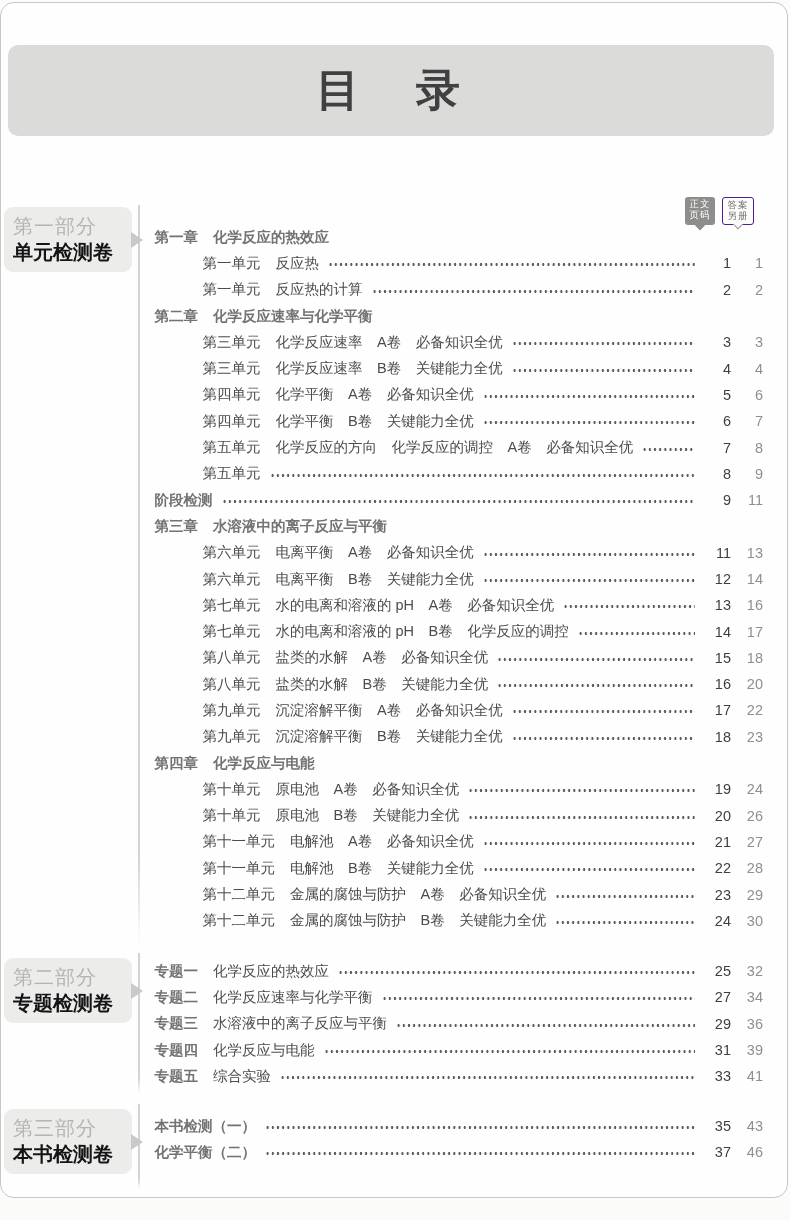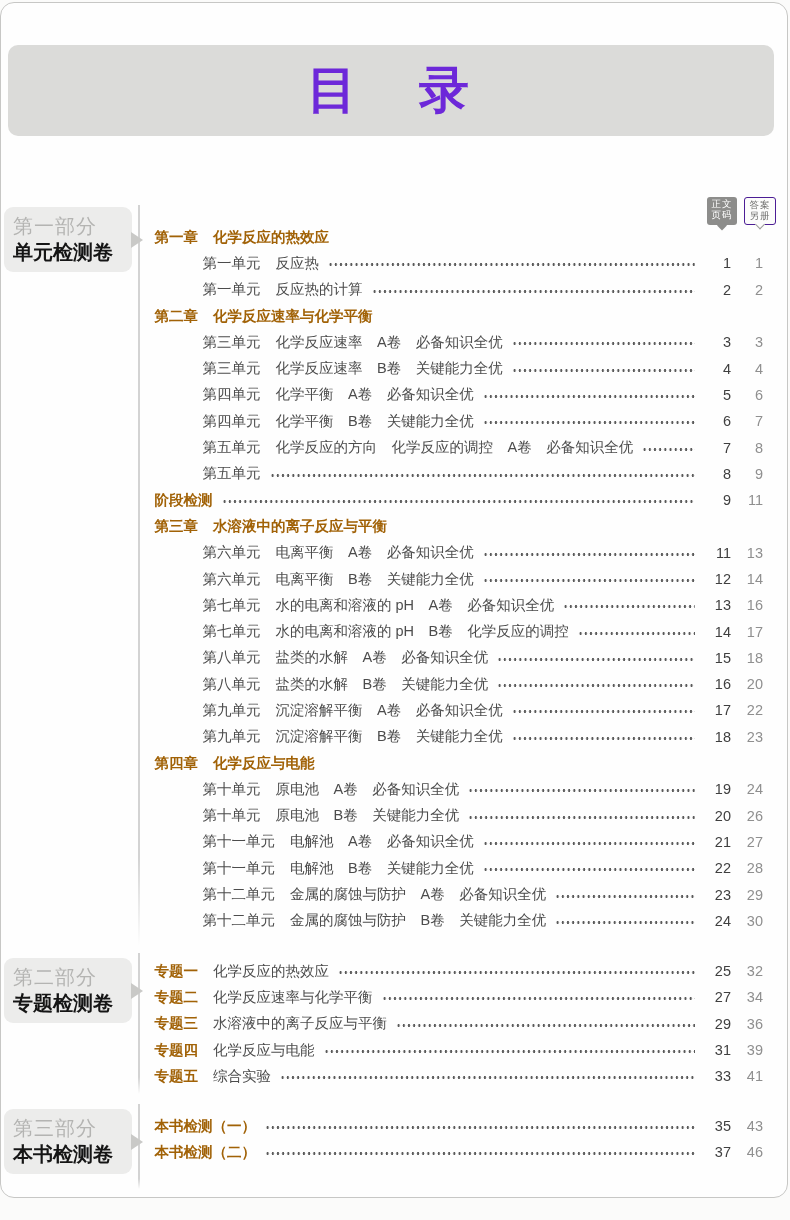--- a/index.html
+++ b/index.html
@@ -2,23 +2,23 @@
 <html><head>
 <meta charset="utf-8">
 <style>
   html,body{margin:0;padding:0;width:790px;height:1220px;background:#fbfbfa;
     font-family:"Liberation Sans","DejaVu Sans",sans-serif;}
   .page{position:absolute;top:2px;left:0;right:2px;bottom:22px;background:#fefefe;
     border:1px solid #c7c7c5;border-radius:14px;overflow:hidden;}
   
   .title-band{margin:42px 13px 0 7px;height:91px;background:#dbdbd9;border-radius:10px;
     display:flex;align-items:center;justify-content:center;}
-  .title-band span{font-size:50px;font-weight:800;color:#6d28d9;letter-spacing:6px;}
+  .title-band span{font-size:44px;font-weight:800;color:#404040;letter-spacing:6px;}
   
-  .badges{position:absolute;top:194px;right:11px;display:flex;gap:7px;z-index:5;}
+  .badges{position:absolute;top:194px;right:33px;display:flex;gap:7px;z-index:5;}
   .badge{position:relative;width:26px;padding:2px 2px 3px;border-radius:3px;font-size:9.5px;
     line-height:10.5px;text-align:center;letter-spacing:1px;}
   .badge-main{background:#8d8d8b;color:#ffffff;}
   .badge-main::after{content:'';position:absolute;left:50%;bottom:-3.5px;width:7px;height:7px;
     transform:translateX(-50%) rotate(45deg);background:#8d8d8b;}
   .badge-answer{background:#fcfcfb;border:1px solid #4c1d95;color:#6f6f6d;}
   .badge-answer::after{content:'';position:absolute;left:50%;bottom:-4px;width:6px;height:6px;
     transform:translateX(-50%) rotate(45deg);background:#fcfcfb;
     border-right:1px solid #9b9b99;border-bottom:1px solid #9b9b99;}
   
@@ -39,21 +39,21 @@
   .part-1 .content{padding-top:19px;}
   .part-1 .part-label{margin-top:2px;}
   .part-2{margin-top:7px;min-height:141px;}
   .part-2 .content{padding-top:5px;}
   .part-2 .part-label{margin-top:5px;}
   .part-3{margin-top:10px;min-height:85px;}
   .part-3 .content{padding-top:9px;}
   .part-3 .part-label{margin-top:5px;}
   
   .row{display:flex;align-items:center;height:26.3px;font-size:14.5px;color:#4c4c4c;}
-  .row .b{font-weight:700;color:#a16207;}
+  .row .b{font-weight:700;color:#737373;}
   .row.indent{padding-left:48px;}
   .lbl{white-space:pre;flex:none;}
   .ttl{margin-left:15px;white-space:pre;flex:none;}
   .dots{flex:1;height:5px;margin:3px 6px 0 9px;min-width:12px;
     background-image:radial-gradient(circle,#5a5a5a 1.15px,transparent 1.35px);
     background-size:5.2px 5px;background-repeat:repeat-x;background-position:left center;}
   .pg1{width:30px;text-align:right;color:#3f3f3f;flex:none;}
   .pg2{width:32px;text-align:right;color:#8f8f8f;flex:none;}
 </style>
 </head>
@@ -321,21 +321,21 @@
         </div>
         <div class="divider"></div>
         <div class="content">
           <div class="row">
             <span class="lbl b">本书检测（一）</span>
             <span class="dots"></span>
             <span class="pg1">35</span>
             <span class="pg2">43</span>
           </div>
           <div class="row">
-            <span class="lbl b">本书检测（二）</span>
+            <span class="lbl b">化学平衡（二）</span>
             <span class="dots"></span>
             <span class="pg1">37</span>
             <span class="pg2">46</span>
           </div>
         </div>
       </section>
     </div>
 
 </div>
 

